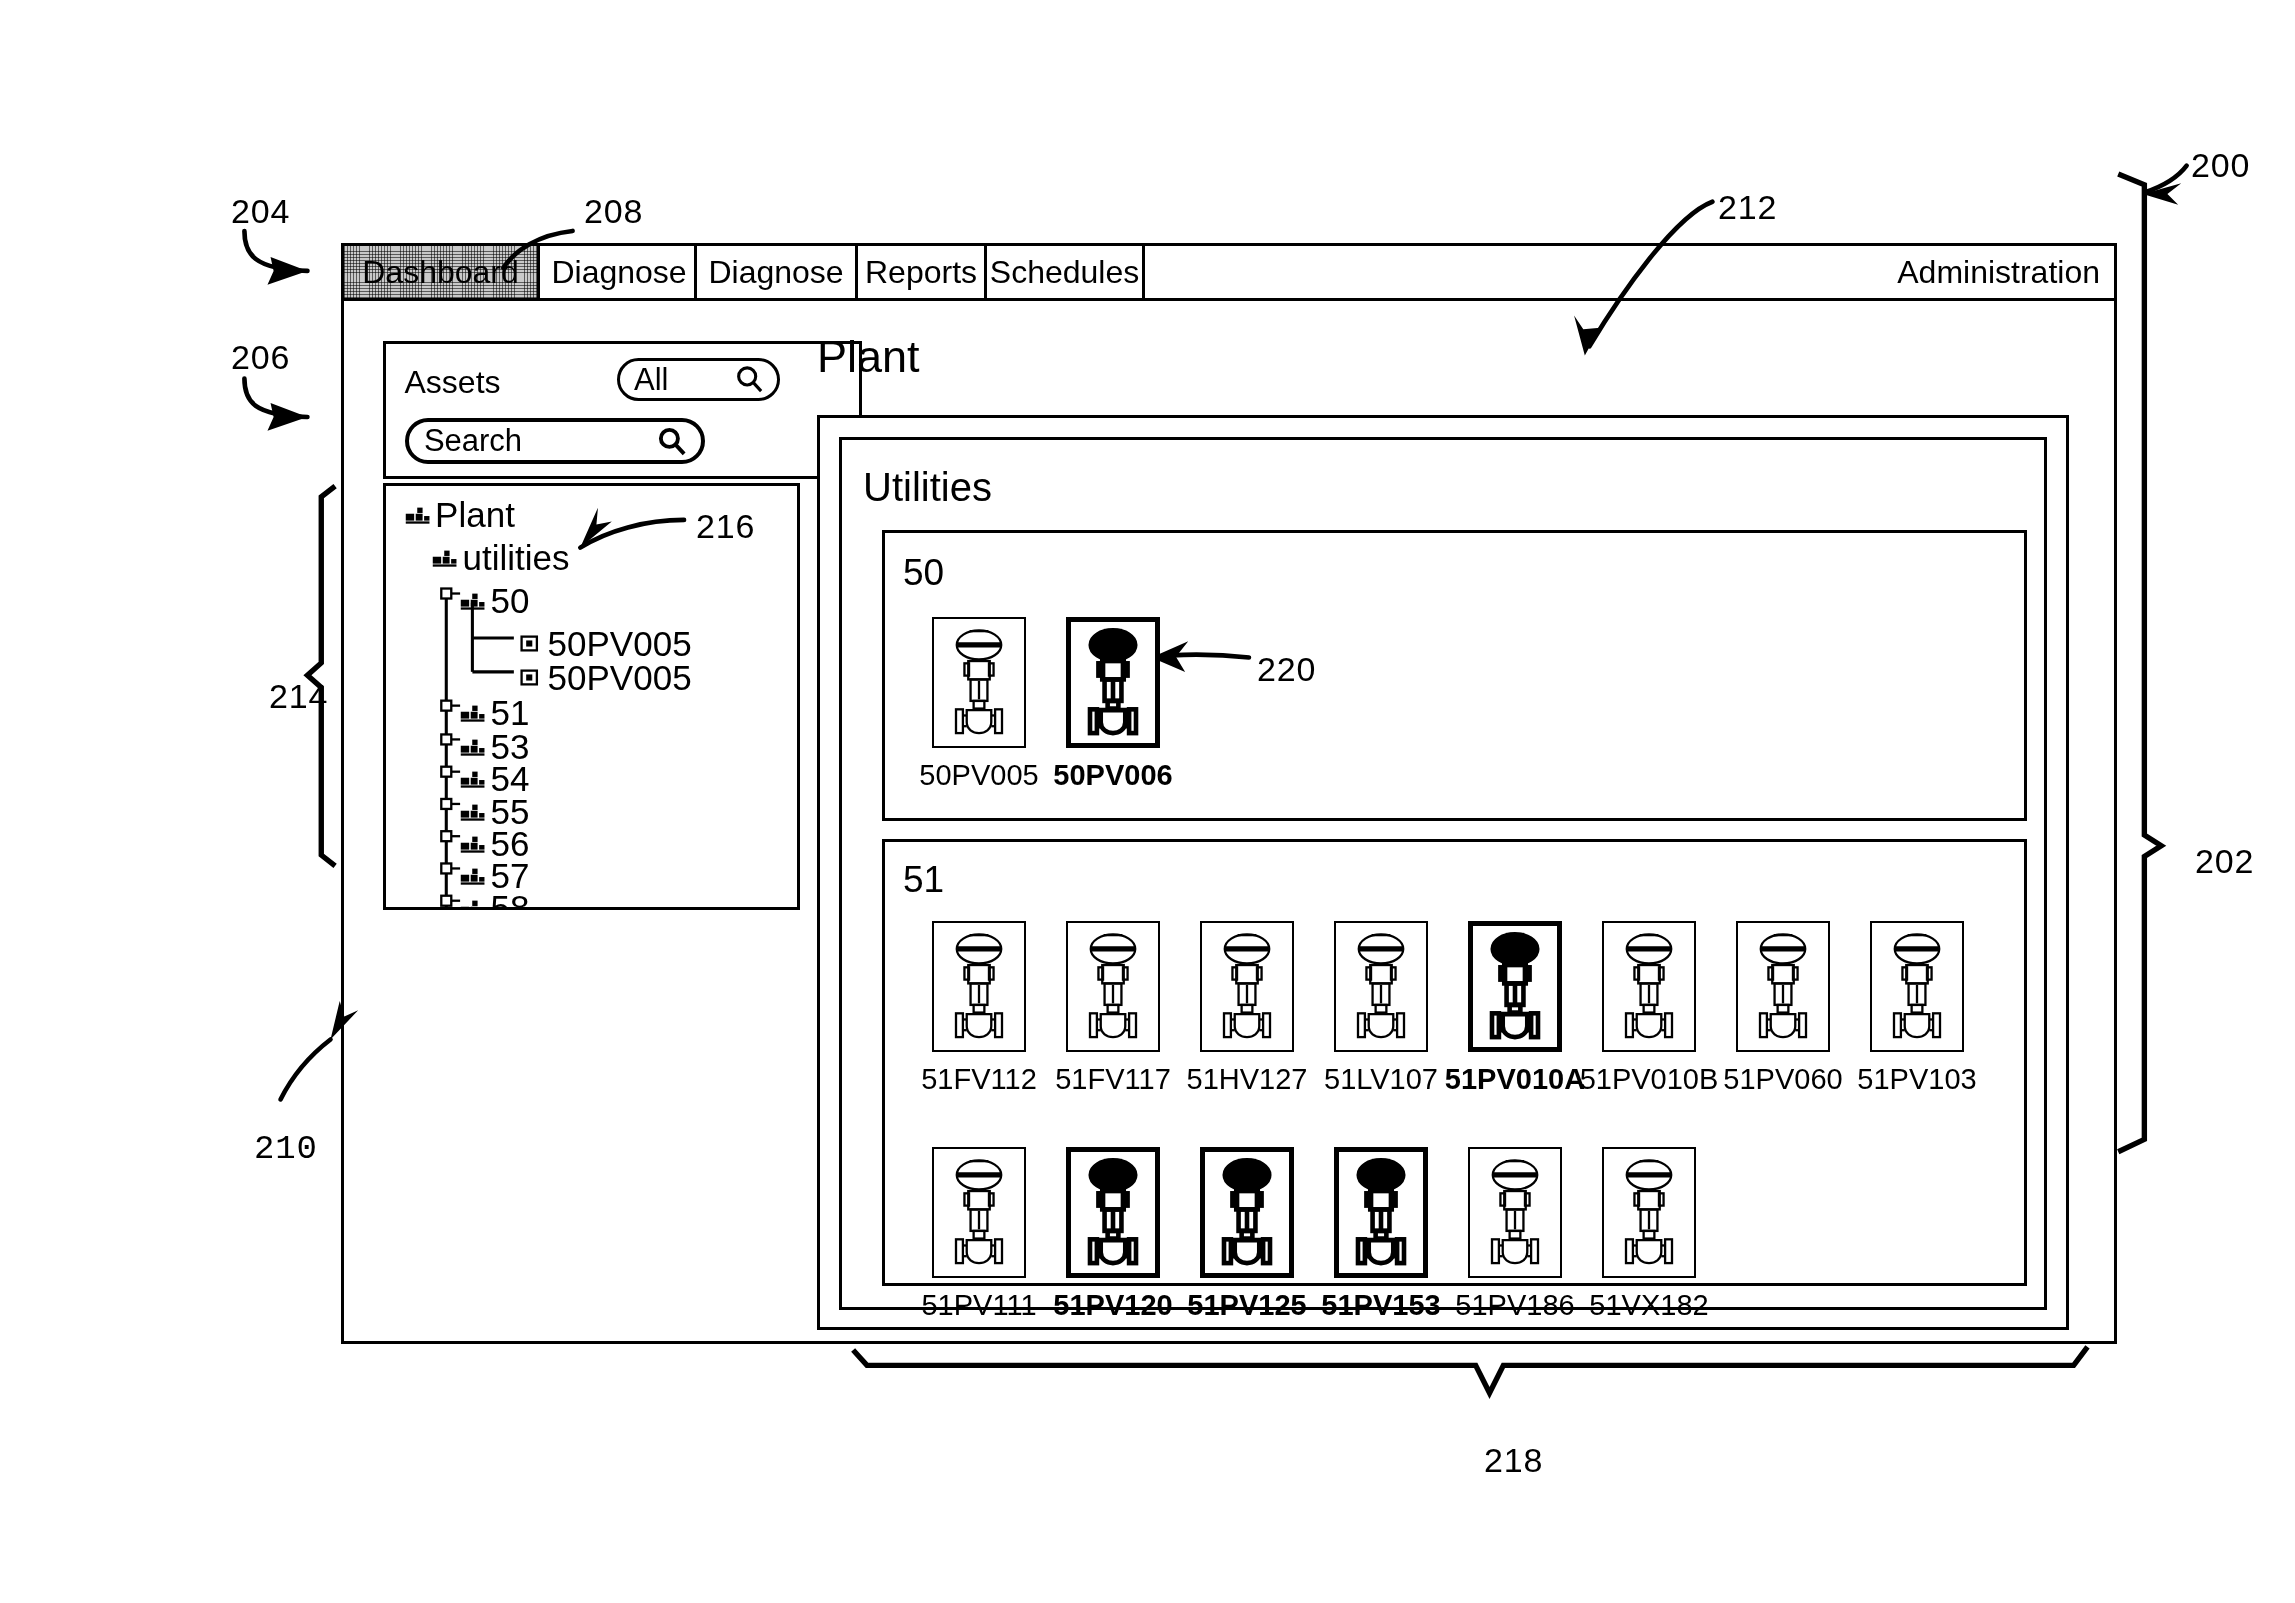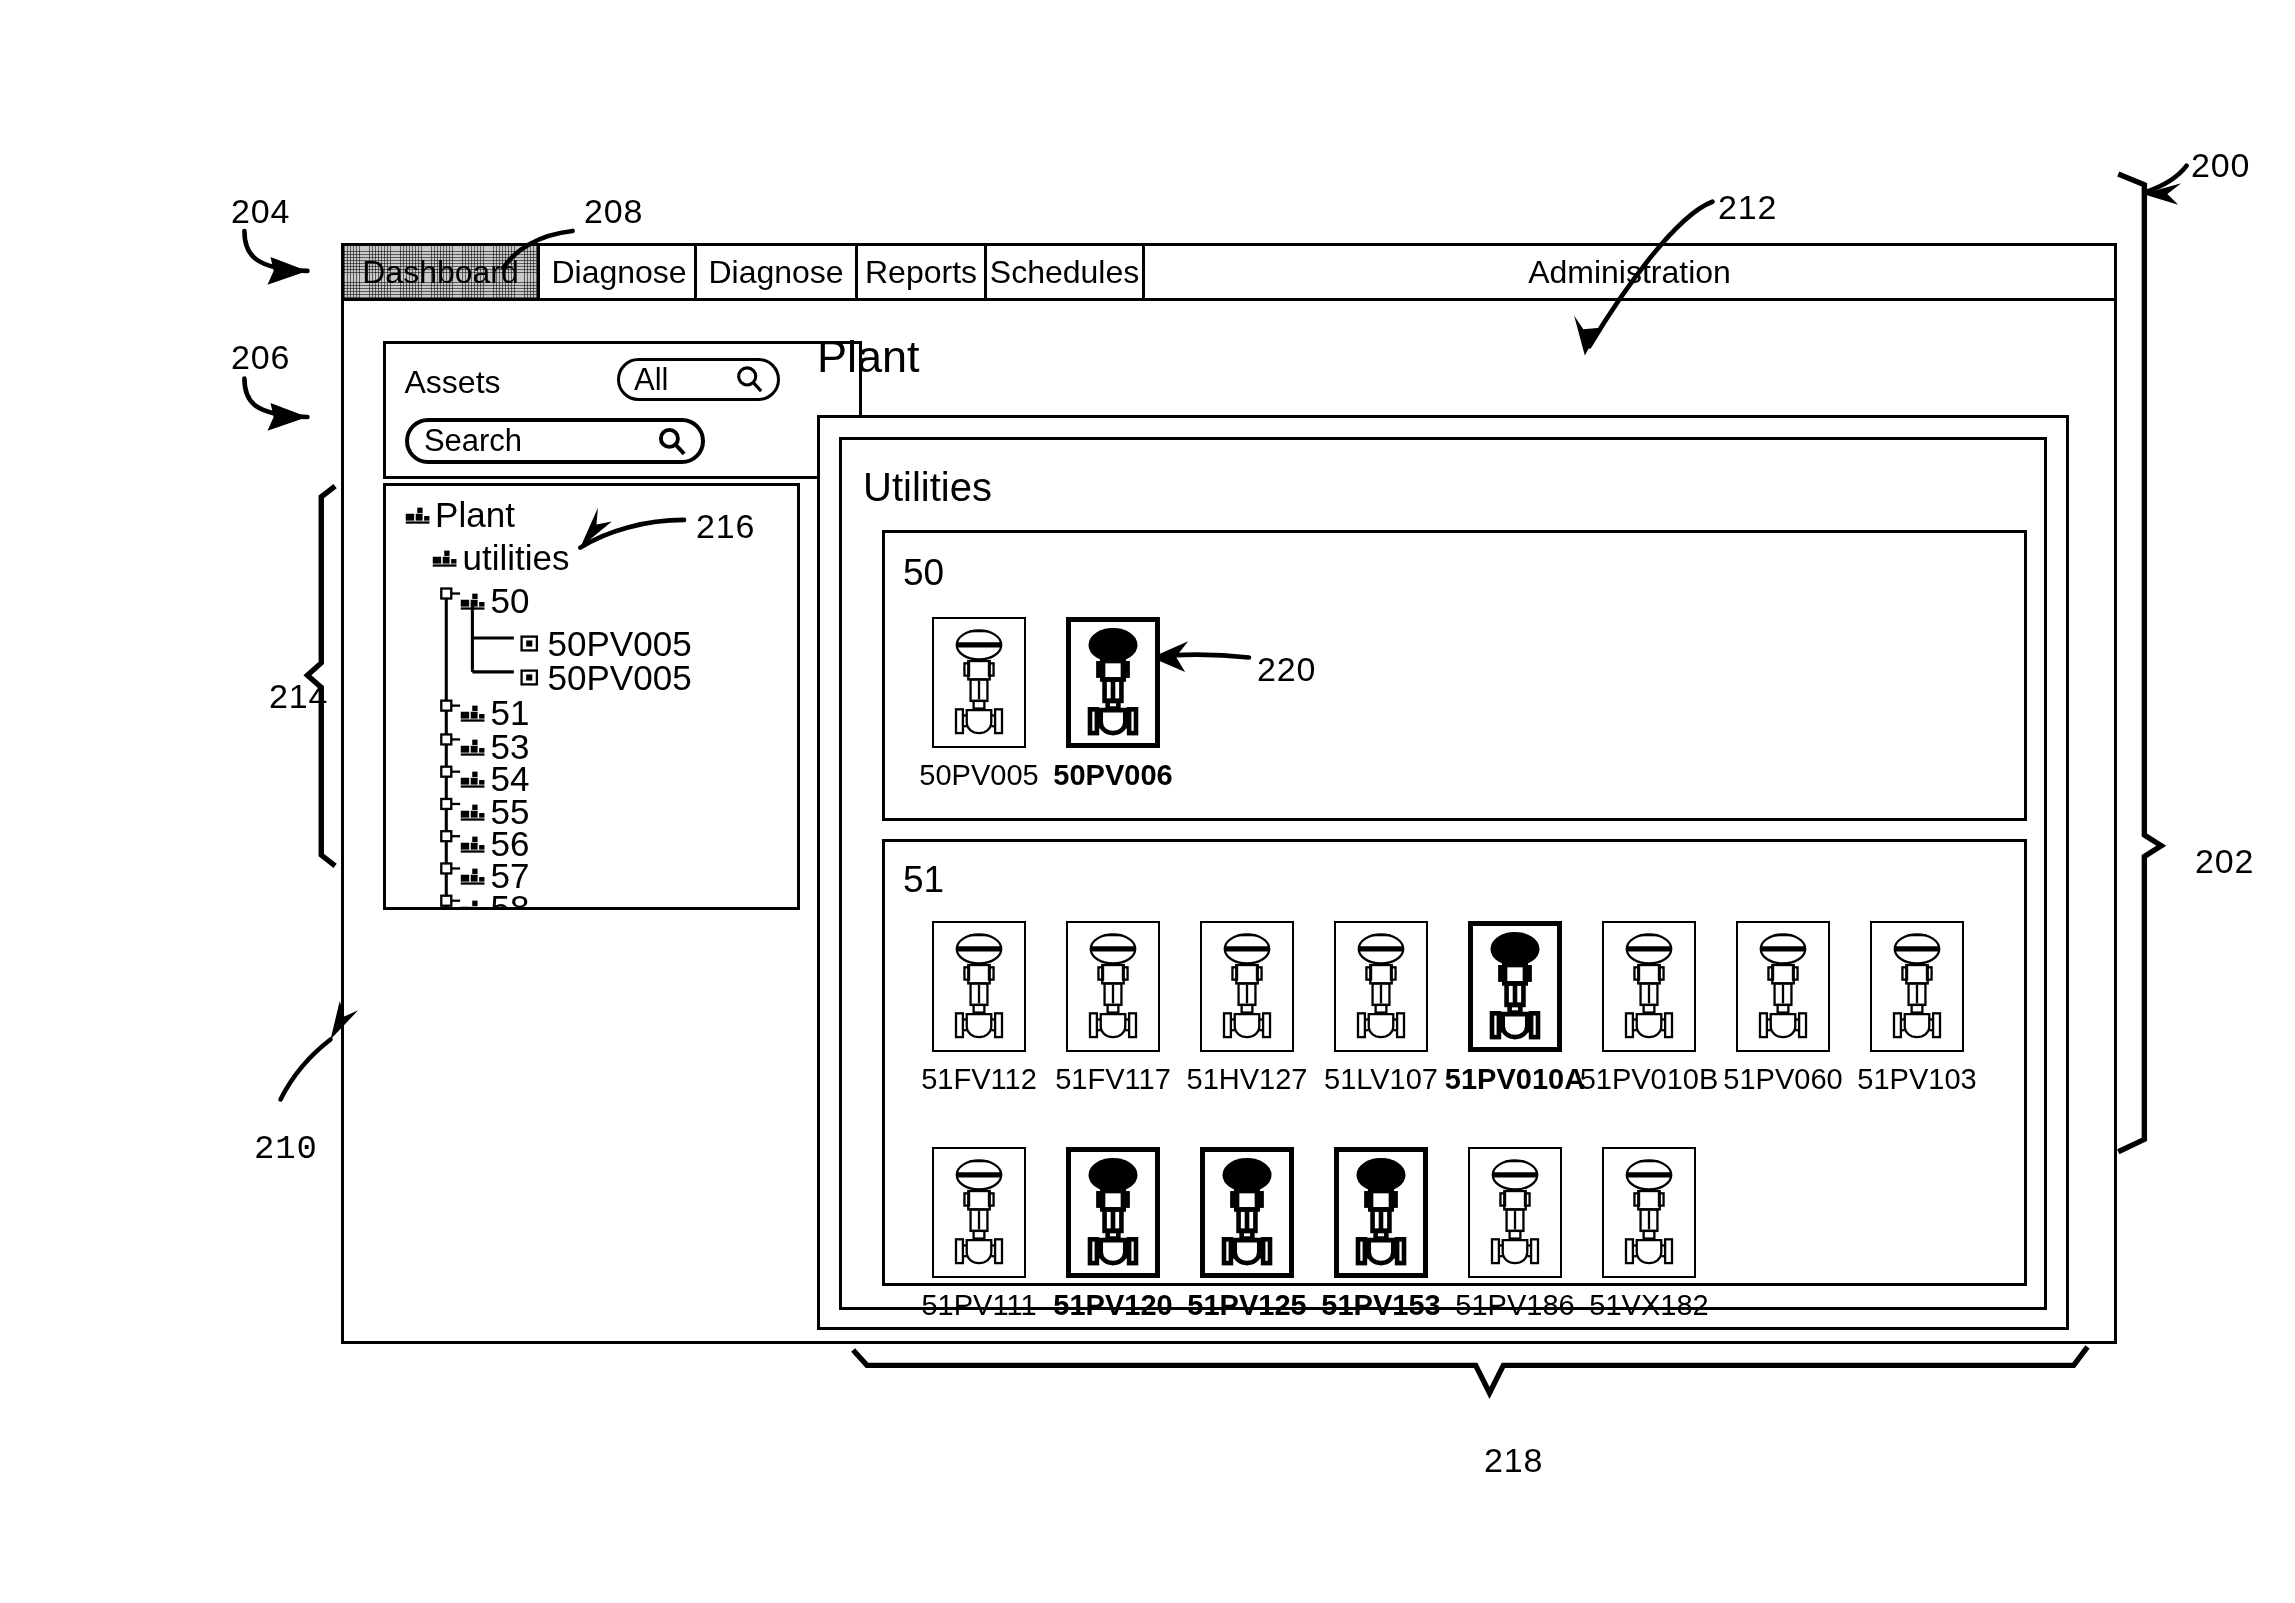--- a/index.html
+++ b/index.html
@@ -26,21 +26,21 @@
   .tab{box-sizing:border-box;border-right:3.1px solid #000;display:flex;
        align-items:center;justify-content:center;padding:0 14px;
        font-size:32px;line-height:1;white-space:nowrap;background:#fff;}
   .tab.sel{
       background-color:#c9c9c9;
       background-image:
         repeating-linear-gradient(0deg,rgba(0,0,0,.55) 0 0.8px,transparent 0.8px 3.1px),
         repeating-linear-gradient(90deg,rgba(0,0,0,.55) 0 0.8px,transparent 0.8px 3.1px);
       text-align: right;
   }
-  .tab.last{border-right:none;flex:1;justify-content:center;}
+  .tab.last{border-right:none;flex:1;justify-content:flex-end;}
 
   
   #assetsbox{position:absolute;left:383px;top:341px;width:479px;height:138px;
              border:3.8px solid #000;box-sizing:border-box;background:#fff;}
   #assets-label{position:absolute;left:18.5px;top:20px;font-size:32px;}
   #filter-pill{position:absolute;left:231px;top:14px;width:163px;height:43px;
                border:3.8px solid #000;border-radius:21.5px;box-sizing:border-box;
                display:flex;align-items:center;background:#fff;}
   #filter-pill .txt{font-size:31px;padding-left:14px;flex:1;}
   #search-pill{position:absolute;left:18.5px;top:74px;width:300px;height:46px;

